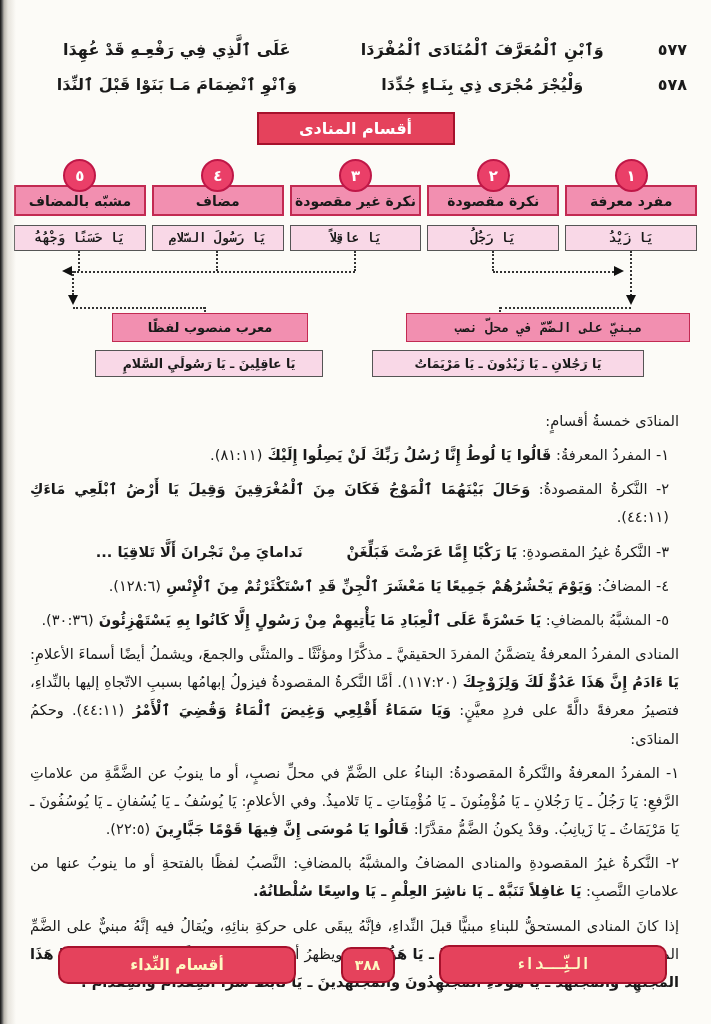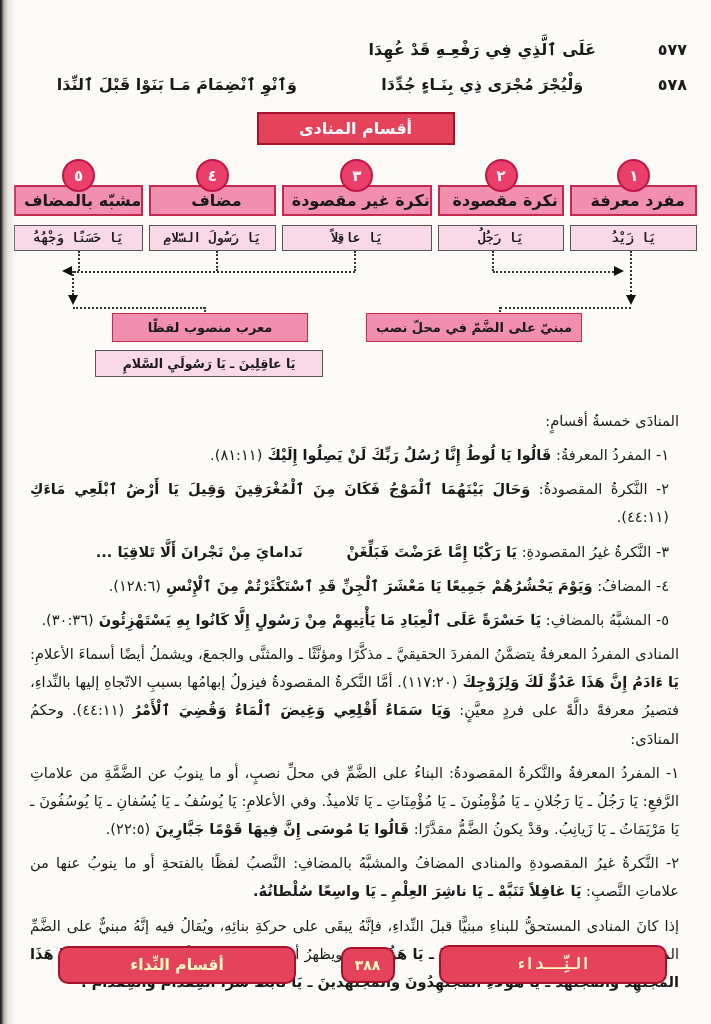--- a/index.html
+++ b/index.html
@@ -44,21 +44,21 @@
   .circle {
     width:33px; height:33px; border-radius:50%;
     background:#ea3f68; border:2px solid #bf1747;
     color:#fff; font-weight:bold; font-size:15px;
     display:flex; align-items:center; justify-content:center;
     margin:0 auto -7px auto; position:relative; z-index:2;
   }
   .head {
     height:31px; background:#f28fb0; border:2px solid #c22a52;
     display:flex; align-items:center; justify-content:center;
-    font-weight:bold; font-size:16px; white-space:nowrap;padding-left:8px;
+    font-weight:bold; font-size:14px; white-space:nowrap;
   }
   .exbox {
     margin-top:9px; height:26px;
     background:#f9d8e7; border:1px solid #555;
     display:flex; align-items:center; justify-content:center;
     font-weight:bold; font-size:12.5px; white-space:nowrap;font-family:Liberation Mono, monospace;
   }
   .hl { position:absolute; border-top:2px dotted #333; }
   .vl { position:absolute; border-right:2px dotted #333; }
   .arr { position:absolute; width:0; height:0; }
@@ -100,20 +100,21 @@
   .pill.aqsam { width:238px; }
 </style>
 </head>
 <body>
 
 <div class="scan-edge"></div>
 
 <div class="verses">
   <div class="verse-row">
     <span class="verse-num">٥٧٧</span>
+    <span class="hemistich">وَٱبْنِ ٱلْمُعَرَّفَ ٱلْمُنَادَى ٱلْمُفْرَدَا</span>
     <span class="hemistich">عَلَى ٱلَّذِي فِي رَفْعِـهِ قَدْ عُهِدَا</span>
   </div>
   <div class="verse-row">
     <span class="verse-num">٥٧٨</span>
     <span class="hemistich">وَلْيُجْرَ مُجْرَى ذِي بِنَـاءٍ جُدِّدَا</span>
     <span class="hemistich">وَٱنْوِ ٱنْضِمَامَ مَـا بَنَوْا قَبْلَ ٱلنِّدَا</span>
   </div>
 </div>
 
 <div class="title-box">أقسام المنادى</div>
@@ -159,21 +160,22 @@
   <div class="hl" style="left:500px;top:148px;width:131px;"></div>
   <div class="vl" style="left:499px;top:148px;height:8px;"></div>
 
   <div class="hl" style="left:74px;top:112px;width:281px;"></div>
   <div class="arr arr-left" style="left:62px;top:107px;"></div>
   <div class="vl" style="left:72px;top:112px;height:24px;"></div>
   <div class="arr arr-down" style="left:68px;top:136px;"></div>
   <div class="hl" style="left:73px;top:148px;width:132px;"></div>
   <div class="vl" style="left:204px;top:148px;height:8px;"></div>
 
-  <div class="res-label" style="left:366px;width:216px;">مبنيّ على الضَّمّ في محلّ نصب</div>
+  <div class="res-label" style="left:406px;width:284px;font-family:Liberation Mono, monospace;">مبنيّ على الضَّمّ في محلّ نصب</div>
+  <div class="res-ex" style="left:372px;width:272px;">يَا رَجُلانِ ـ يَا زَيْدُونَ ـ يَا مَرْيَمَاتُ</div>
   <div class="res-label" style="left:112px;width:196px;">معرب منصوب لفظًا</div>
   <div class="res-ex" style="left:95px;width:228px;">يَا عاقِلِينَ ـ يَا رَسُولَيِ السَّلامِ</div>
 </div>
 
 <div class="textbody">
   <p>المنادَى خمسةُ أقسامٍ:</p>
   <p class="item"><span>١- المفردُ المعرفةُ: </span><span class="b">قَالُوا يَا لُوطُ إِنَّا رُسُلُ رَبِّكَ لَنْ يَصِلُوا إِلَيْكَ </span><span>(٨١:١١).</span></p>
   <p class="item"><span>٢- النَّكرةُ المقصودةُ: </span><span class="b">وَحَالَ بَيْنَهُمَا ٱلْمَوْجُ فَكَانَ مِنَ ٱلْمُغْرَقِينَ وَقِيلَ يَا أَرْضُ ٱبْلَعِي مَاءَكِ </span><span>(٤٤:١١).</span></p>
   <p class="item"><span>٣- النَّكرةُ غيرُ المقصودةِ: </span><span class="b">يَا رَكْبًا إِمَّا عَرَضْتَ فَبَلِّغَنْ   نَدامايَ مِنْ نَجْرانَ أَلَّا تَلاقِيَا ...</span></p>
   <p class="item"><span>٤- المضافُ: </span><span class="b">وَيَوْمَ يَحْشُرُهُمْ جَمِيعًا يَا مَعْشَرَ ٱلْجِنِّ قَدِ ٱسْتَكْثَرْتُمْ مِنَ ٱلْإِنْسِ </span><span>(١٢٨:٦).</span></p>

